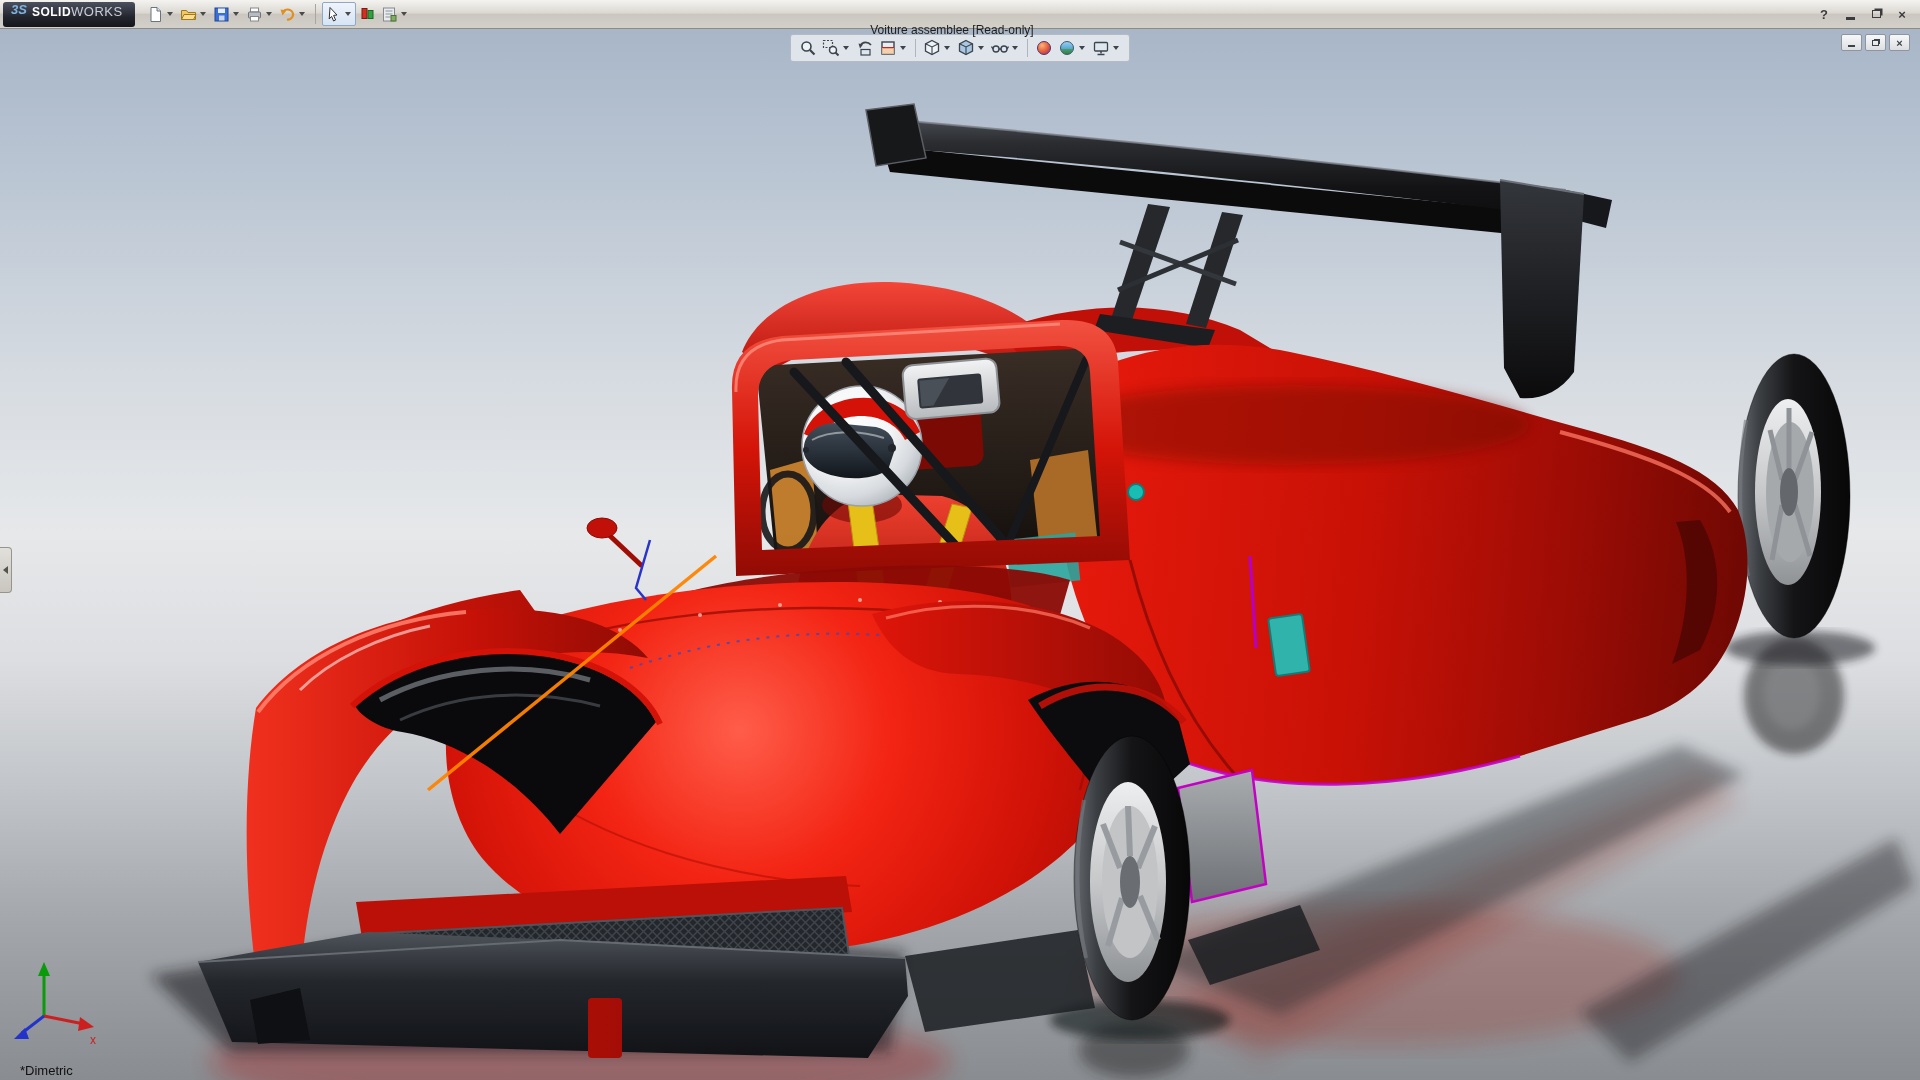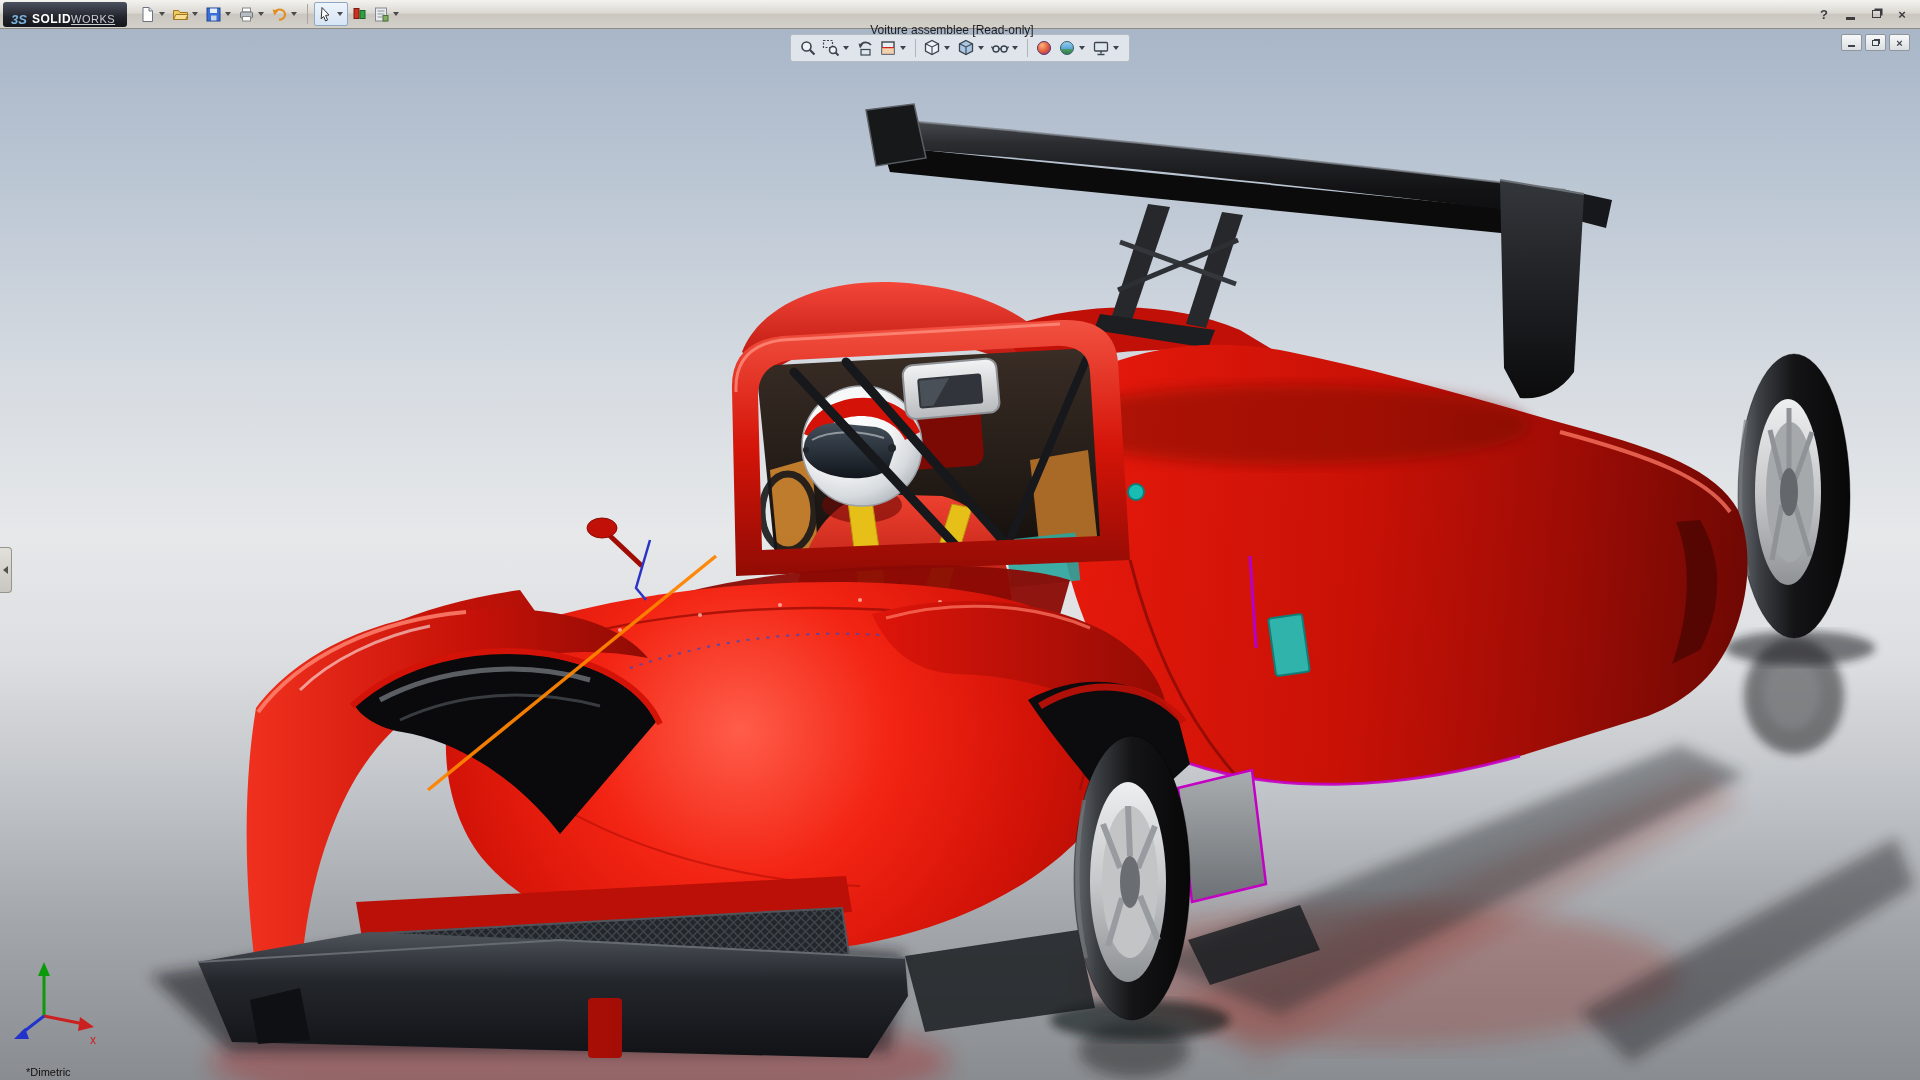--- a/index.html
+++ b/index.html
@@ -5,24 +5,24 @@
   * { box-sizing: border-box; }
   html,body { margin:0; padding:0; width:1920px; height:1080px; overflow:hidden;
               font-family:"Liberation Sans", sans-serif; background:#8b8e92; }
 
   
   .titlebar { position:absolute; top:0; left:0; width:1920px; height:29px;
     background:linear-gradient(#f4f3f0, #dcd9d3 45%, #cbc7c0 52%, #d3d0ca);
     border-bottom:1px solid #8e8b85; display:flex; align-items:center; z-index:50; }
   .brand { height:25px; margin:2px 6px 2px 3px; padding:0 12px 0 8px; border-radius:3px;
     background:linear-gradient(#4c5160,#23252d 60%,#15161b); color:#fff;
-    display:flex; align-items:flex-end; gap:5px; }
+    display:flex; align-items:flex-start; gap:5px; }
   .brand .mark { font-style:italic; font-weight:bold; font-size:13px; color:#7db3e0; }
   .brand .nb { font-weight:bold; font-size:12px; letter-spacing:.5px; }
-  .brand .nl { font-weight:normal; font-size:11px; color:#c9cdd6; letter-spacing:.5px;text-decoration:underline; }
+  .brand .nl { font-weight:normal; font-size:13px; color:#c9cdd6; letter-spacing:.5px; }
   .tb-group { display:flex; align-items:center; gap:1px; margin-left:4px; }
   .tb-btn { display:flex; align-items:center; height:24px; padding:0 2px; border-radius:2px; }
   .tb-btn.active { border:1px solid #8fa8c6; background:linear-gradient(#eef4fb,#d6e4f4); }
   .caret { width:0; height:0; border-left:3px solid transparent; border-right:3px solid transparent;
     border-top:4px solid #4a4a4a; margin:0 2px 0 3px; }
   .tb-sep { width:1px; height:20px; background:#aaa69e; margin:0 5px; }
   .win-title { position:absolute; left:0; right:16px; text-align:center; font-size:12px;
     color:#1d1d1f; pointer-events:none;margin-top:32px; }
   .win-controls { margin-left:auto; display:flex; align-items:center; gap:2px; padding-right:6px; z-index:2; }
   .wc-btn { width:24px; height:20px; display:flex; align-items:center; justify-content:center;
@@ -52,21 +52,21 @@
   .dc-restore-box { width:7px; height:6px; border:1px solid #3c4248; box-shadow:1.5px -1.5px 0 -0.5px #3c4248; }
 
   
   .collapse-tab { position:absolute; left:0; top:518px; width:12px; height:46px;
     background:linear-gradient(#e2e0db,#c9c6c0); border:1px solid #97948c; border-left:none;
     border-radius:0 4px 4px 0; display:flex; align-items:center; justify-content:center; }
   .collapse-arrow { width:0; height:0; border-top:4px solid transparent; border-bottom:4px solid transparent;
     border-right:5px solid #55534e; }
 
   
-  .orientation-label { position:absolute; left:26px; bottom:2px; font-size:11px; color:#101010; }
+  .orientation-label { position:absolute; left:20px; bottom:2px; font-size:13px; color:#101010; }
 </style>
 </head>
 <body>
 
 <div class="titlebar">
   <div class="brand">
     <span class="mark">3S</span>
     <span><span class="nb">SOLID</span><span class="nl">WORKS</span></span>
   </div>
 

